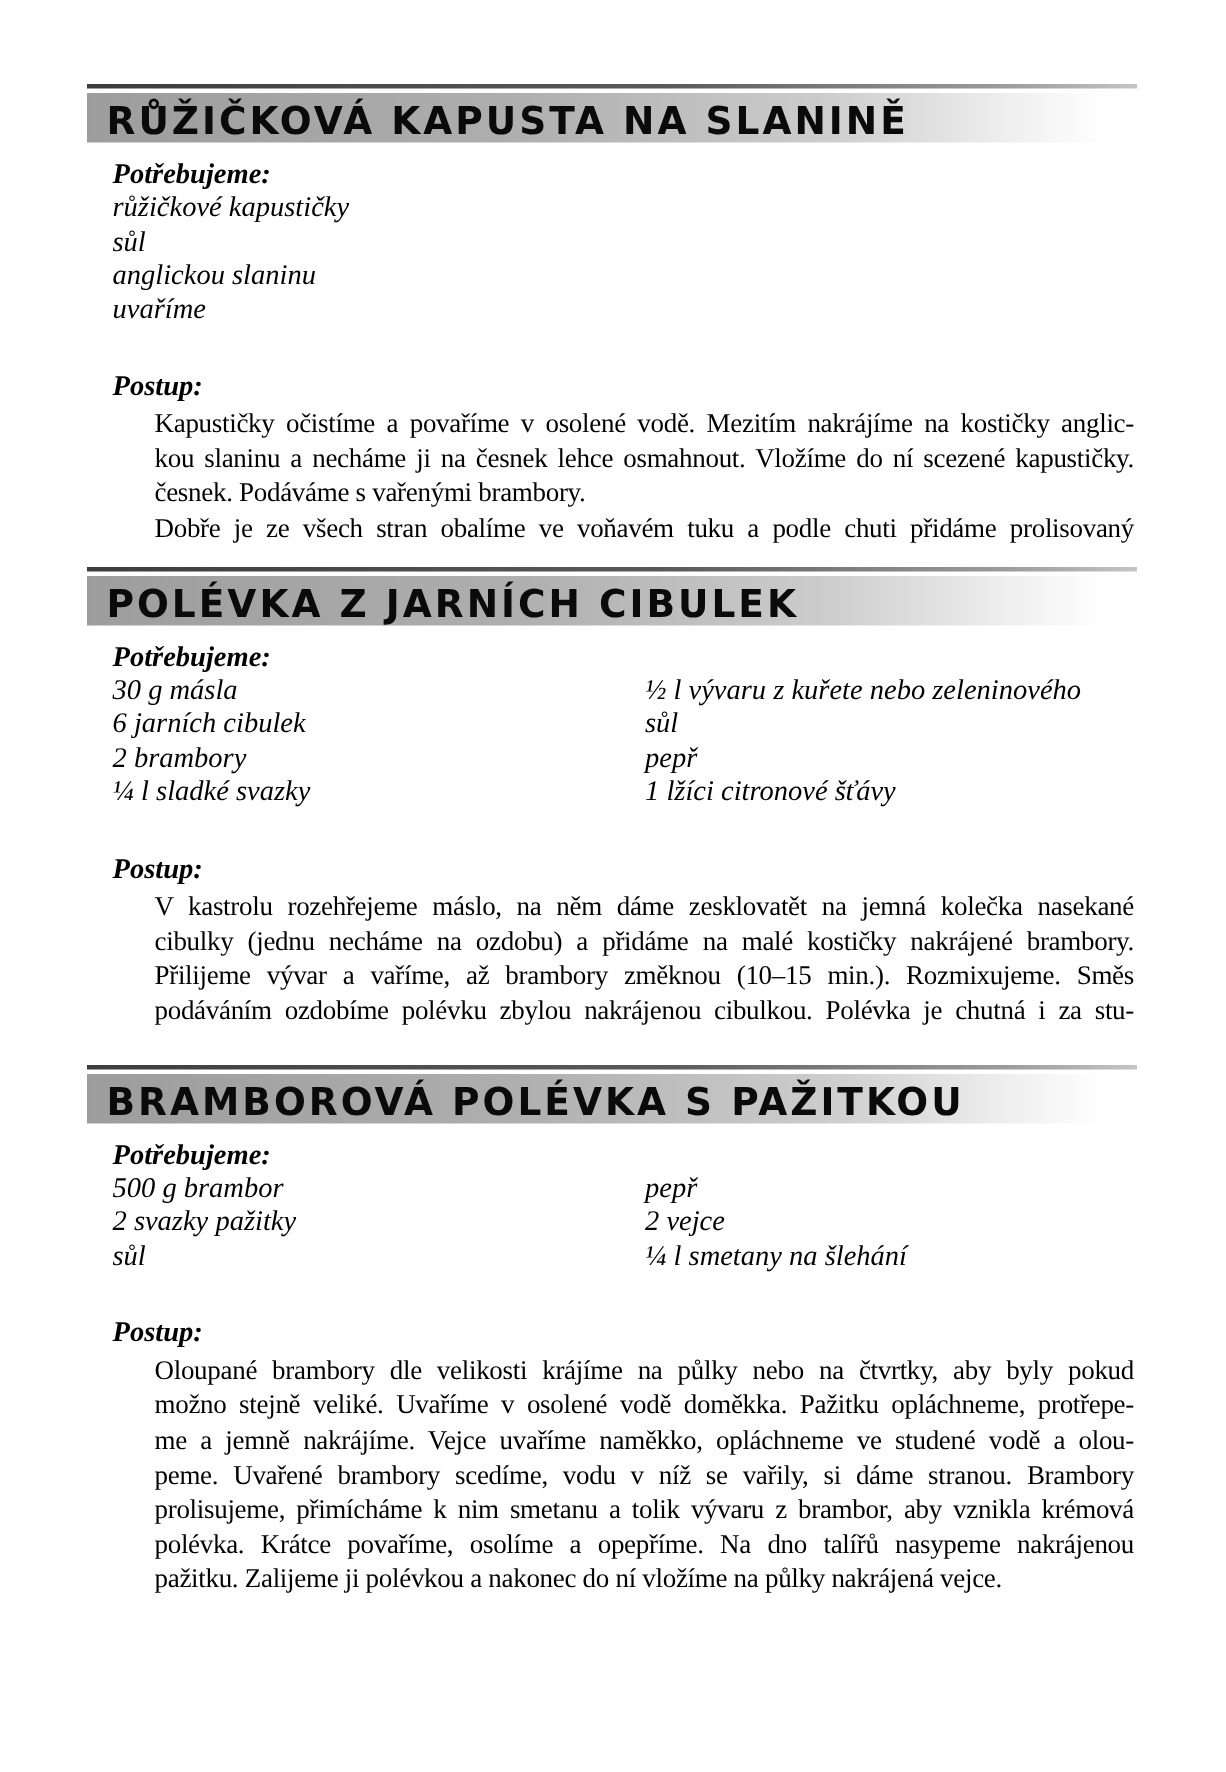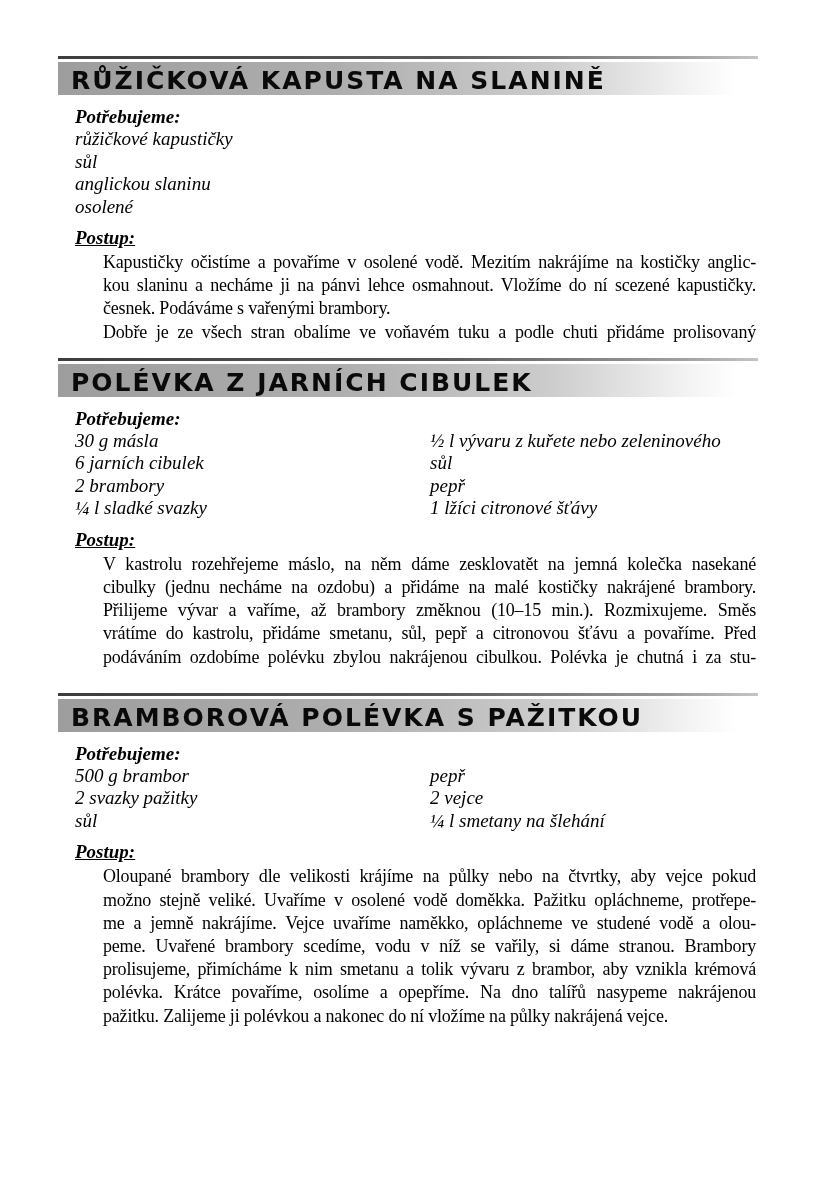--- a/index.html
+++ b/index.html
@@ -43,21 +43,21 @@
     transform: scaleY(1.02);
   }
 
   .sec-content { width: 681px; padding-left: 17px; }
 
   .block-label {
     font-weight: 700; font-style: italic;
     font-size: 19px; line-height: 23px;
     margin: 10px 0 0 0;
   }
-  .block-label.method { margin-top: 8px; text-decoration: underline; }
+  .block-label.method { margin-top: 28px; }
 
   .ing-grid {
     display: grid;
     grid-template-columns: 355px 1fr;
     margin: 0;
   }
   ul.ing-col { list-style: none; margin: 0; padding: 0; }
   ul.ing-col li {
     font-style: italic;
     font-size: 19px;
@@ -90,28 +90,28 @@
     <div class="sec-bar">
       <span class="sec-title">RŮŽIČKOVÁ KAPUSTA NA SLANINĚ</span>
     </div>
     <div class="sec-content">
       <p class="block-label">Potřebujeme:</p>
       <div class="ing-grid">
         <ul class="ing-col">
           <li>růžičkové kapustičky</li>
           <li>sůl</li>
           <li>anglickou slaninu</li>
-          <li>osolené</li>
+          <li>uvaříme</li>
         </ul>
         <ul class="ing-col"></ul>
       </div>
       <p class="block-label method">Postup:</p>
       <div class="method-paragraph">
         <div class="method-line">Kapustičky očistíme a povaříme v osolené vodě. Mezitím nakrájíme na kostičky anglic-</div>
-        <div class="method-line">kou slaninu a necháme ji na pánvi lehce osmahnout. Vložíme do ní scezené kapustičky.</div>
+        <div class="method-line">kou slaninu a necháme ji na česnek lehce osmahnout. Vložíme do ní scezené kapustičky.</div>
         <div class="method-line last">česnek. Podáváme s vařenými brambory.</div>
         <div class="method-line">Dobře je ze všech stran obalíme ve voňavém tuku a podle chuti přidáme prolisovaný</div>
       </div>
     </div>
   </div>
 
   <div class="section gap-sm">
     <div class="sec-topline"></div>
     <div class="sec-bar">
       <span class="sec-title">POLÉVKA Z JARNÍCH CIBULEK</span>
@@ -130,21 +130,20 @@
           <li>sůl</li>
           <li>pepř</li>
           <li>1 lžíci citronové šťávy</li>
         </ul>
       </div>
       <p class="block-label method">Postup:</p>
       <div class="method-paragraph">
         <div class="method-line">V kastrolu rozehřejeme máslo, na něm dáme zesklovatět na jemná kolečka nasekané</div>
         <div class="method-line">cibulky (jednu necháme na ozdobu) a přidáme na malé kostičky nakrájené brambory.</div>
         <div class="method-line">Přilijeme vývar a vaříme, až brambory změknou (10–15 min.). Rozmixujeme. Směs</div>
-        <div class="method-line">vrátíme do kastrolu, přidáme smetanu, sůl, pepř a citronovou šťávu a povaříme. Před</div>
         <div class="method-line">podáváním ozdobíme polévku zbylou nakrájenou cibulkou. Polévka je chutná i za stu-</div>
       </div>
     </div>
   </div>
 
   <div class="section gap-md">
     <div class="sec-topline"></div>
     <div class="sec-bar">
       <span class="sec-title">BRAMBOROVÁ POLÉVKA S PAŽITKOU</span>
     </div>
@@ -157,21 +156,21 @@
           <li>sůl</li>
         </ul>
         <ul class="ing-col">
           <li>pepř</li>
           <li>2 vejce</li>
           <li>¼ l smetany na šlehání</li>
         </ul>
       </div>
       <p class="block-label method">Postup:</p>
       <div class="method-paragraph">
-        <div class="method-line">Oloupané brambory dle velikosti krájíme na půlky nebo na čtvrtky, aby vejce pokud</div>
+        <div class="method-line">Oloupané brambory dle velikosti krájíme na půlky nebo na čtvrtky, aby byly pokud</div>
         <div class="method-line">možno stejně veliké. Uvaříme v osolené vodě doměkka. Pažitku opláchneme, protřepe-</div>
         <div class="method-line">me a jemně nakrájíme. Vejce uvaříme naměkko, opláchneme ve studené vodě a olou-</div>
         <div class="method-line">peme. Uvařené brambory scedíme, vodu v níž se vařily, si dáme stranou. Brambory</div>
         <div class="method-line">prolisujeme, přimícháme k nim smetanu a tolik vývaru z brambor, aby vznikla krémová</div>
         <div class="method-line">polévka. Krátce povaříme, osolíme a opepříme. Na dno talířů nasypeme nakrájenou</div>
         <div class="method-line last">pažitku. Zalijeme ji polévkou a nakonec do ní vložíme na půlky nakrájená vejce.</div>
       </div>
     </div>
   </div>
 

